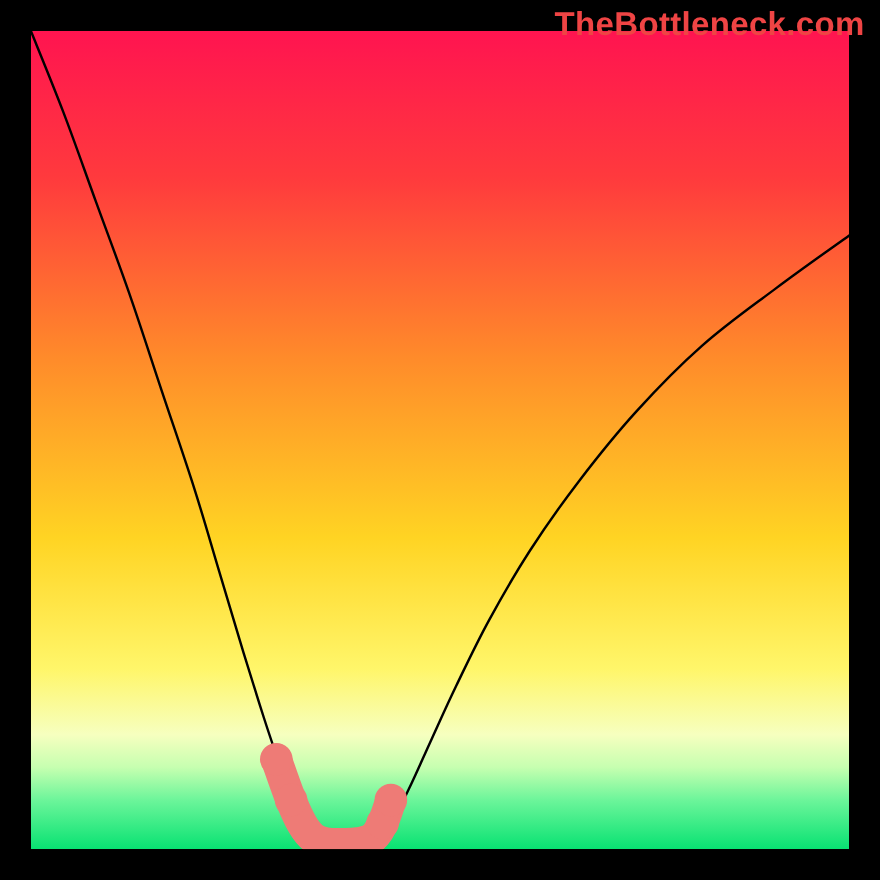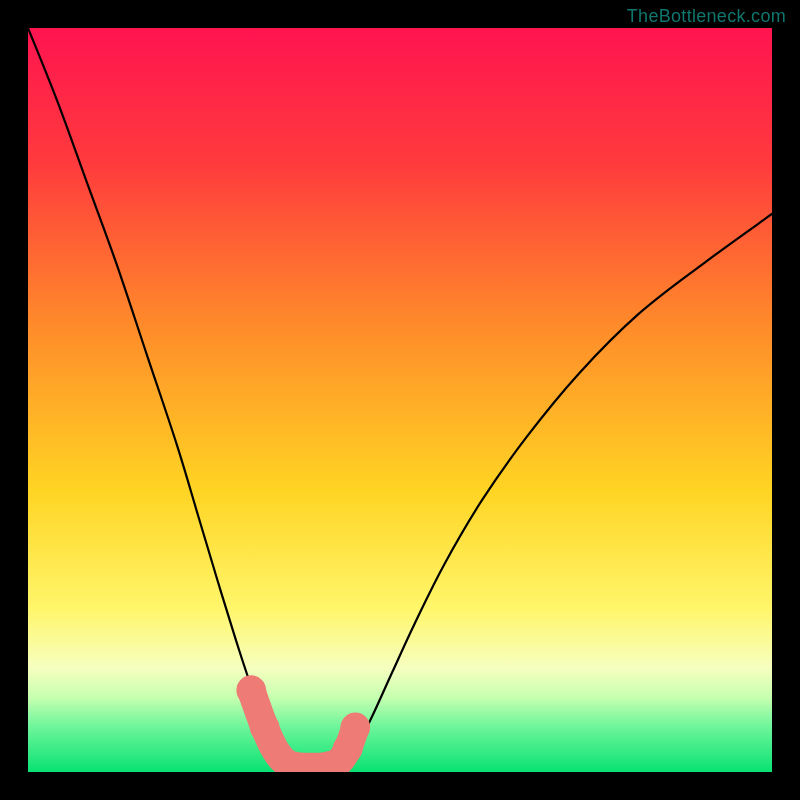--- a/index.html
+++ b/index.html
@@ -21,23 +21,23 @@
     left: 28px;
     top: 28px;
     width: 744px;
     height: 744px;
     overflow: hidden;
   }
   .watermark {
     position: absolute;
     top: 6px;
     right: 14px;
-    color: #0f766e;
-    font-size: 18px;
-    font-weight: 400;
+    color: #ef4444;
+    font-size: 30px;
+    font-weight: 700;
     letter-spacing: 0.3px;
     user-select: none;
   }
   svg {
     display: block;
   }
 </style>
 </head>
 <body>
 

